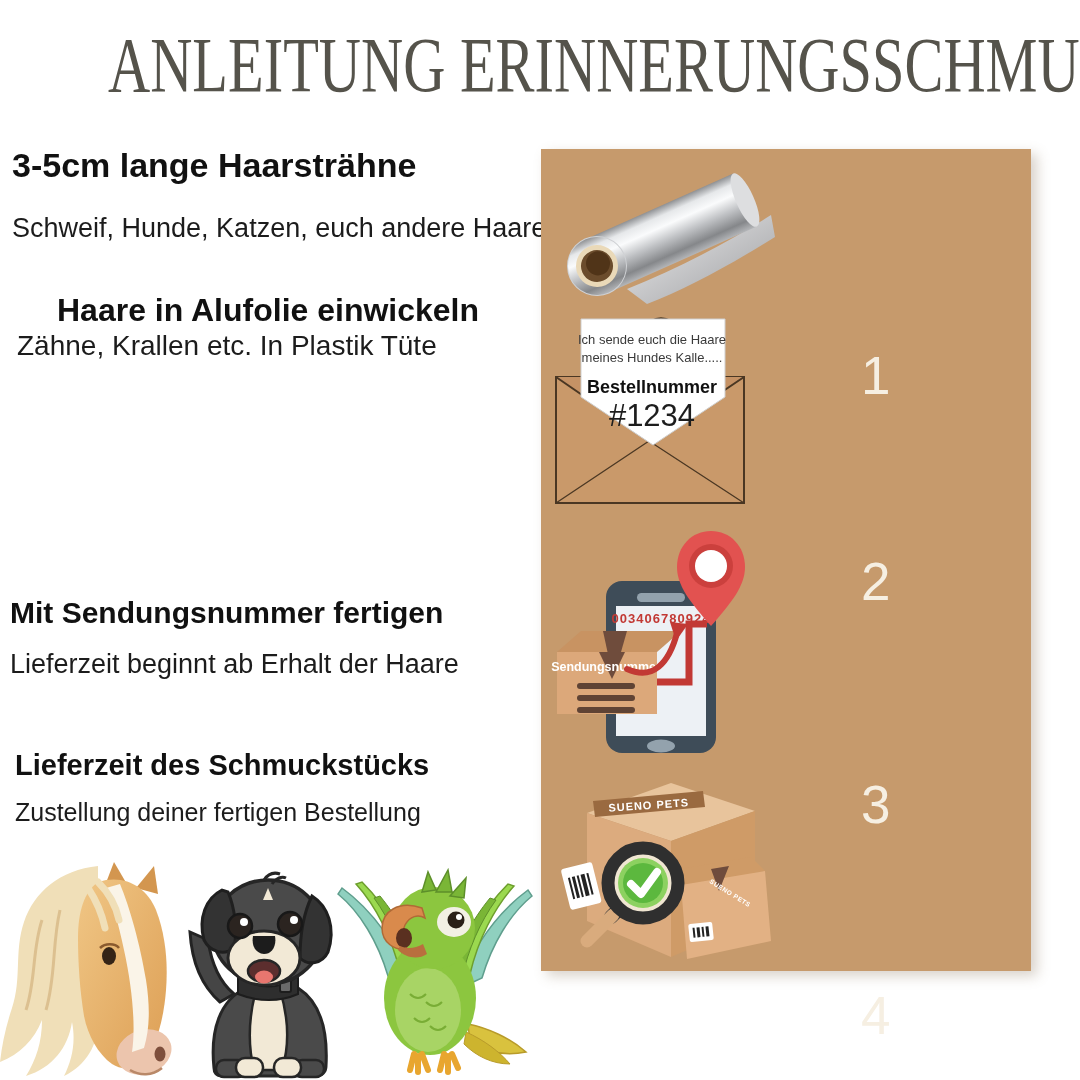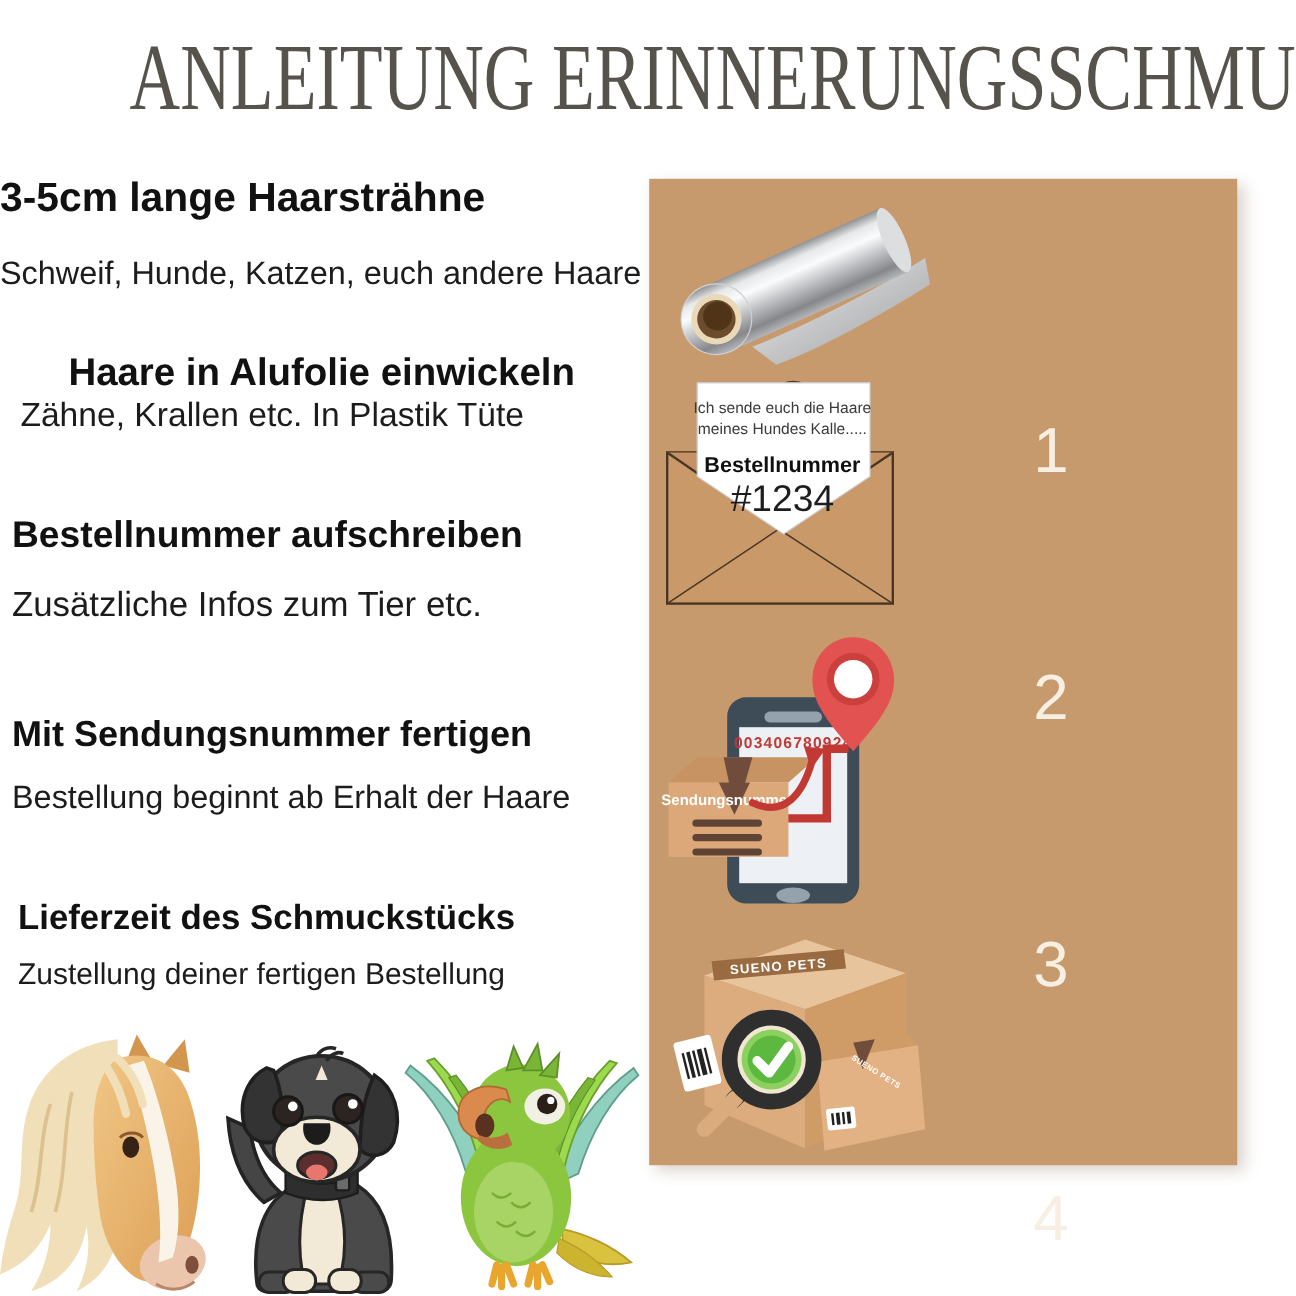--- a/index.html
+++ b/index.html
@@ -9,21 +9,21 @@
   
   .title{position:absolute;top:22px;left:0;width:1080px;margin:0;text-align:center;
          font-family:"Liberation Serif",serif;font-weight:400;font-size:73px;line-height:1.1;
          color:#55534b;white-space:nowrap;transform:scale(0.80,1.08);transform-origin:50% 0;
          letter-spacing:0px;}
 
   
   .block{position:absolute;width:545px;}
   .block h2{margin:0;font-weight:700;color:#111111;line-height:1.2;}
   .block p{margin:0;color:#1c1c1c;line-height:1.2;}
-  .b1{top:145px;left:0;}  .b1 h2{font-size:34px;}  .b1 p{font-size:27px;margin-top:26px;}
+  .b1{top:145px;left:12px;}  .b1 h2{font-size:34px;}  .b1 p{font-size:27px;margin-top:26px;}
   .b2{top:291px;left:17px;}  .b2 h2{font-size:32px;margin-left:40px;}  .b2 p{font-size:28px;margin-top:0;}
   .b3{top:427px;left:10px;}  .b3 h2{font-size:31px;}  .b3 p{font-size:29px;margin-top:23px;}
   .b4{top:595px;left:10px;}  .b4 h2{font-size:30px;}  .b4 p{font-size:27px;margin-top:17px;}
   .b5{top:748px;left:15px;}  .b5 h2{font-size:29px;}  .b5 p{font-size:25px;margin-top:14px;}
 
   
   .panel{position:absolute;left:541px;top:149px;width:490px;height:822px;background:#c69a6c;
          box-shadow:6px 5px 12px rgba(130,105,80,.30);}
   .stepnum{position:absolute;left:320px;width:70px;font-size:53px;line-height:1;
            color:#f6efe2;font-weight:400;}
@@ -58,27 +58,23 @@
   <h1 class="title">ANLEITUNG ERINNERUNGSSCHMUCK</h1>
 
   <section class="block b1">
     <h2>3-5cm lange Haarsträhne</h2>
     <p>Schweif, Hunde, Katzen, euch andere Haare</p>
   </section>
   <section class="block b2">
     <h2>Haare in Alufolie einwickeln</h2>
     <p>Zähne, Krallen etc. In Plastik Tüte</p>
   </section>
-  <section class="block b3">
-    <h2>Bestellnummer aufschreiben</h2>
-    <p>Zusätzliche Infos zum Tier etc.</p>
-  </section>
   <section class="block b4">
     <h2>Mit Sendungsnummer fertigen</h2>
-    <p>Bestellung beginnt ab Erhalt der Haare</p>
+    <p>Lieferzeit beginnt ab Erhalt der Haare</p>
   </section>
   <section class="block b5">
     <h2>Lieferzeit des Schmuckstücks</h2>
     <p>Zustellung deiner fertigen  Bestellung</p>
   </section>
 
   <aside class="panel">
 
     <div class="illus foil">
       <svg width="232" height="156" viewBox="0 0 232 156">

